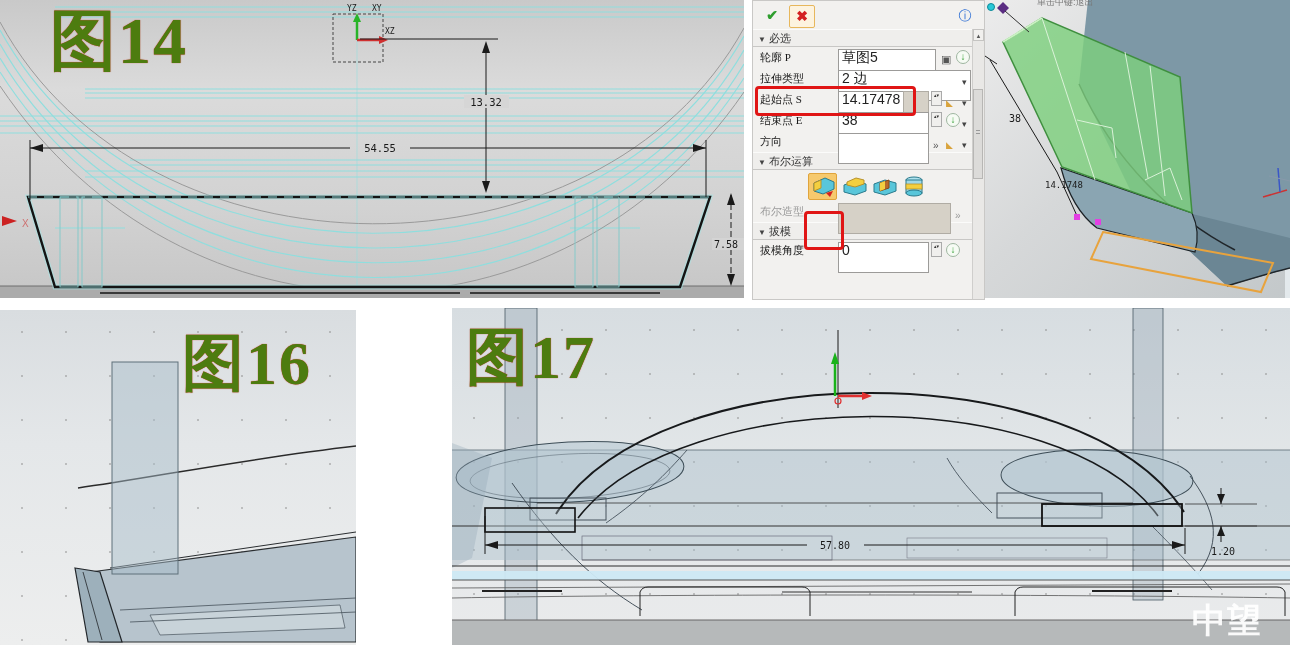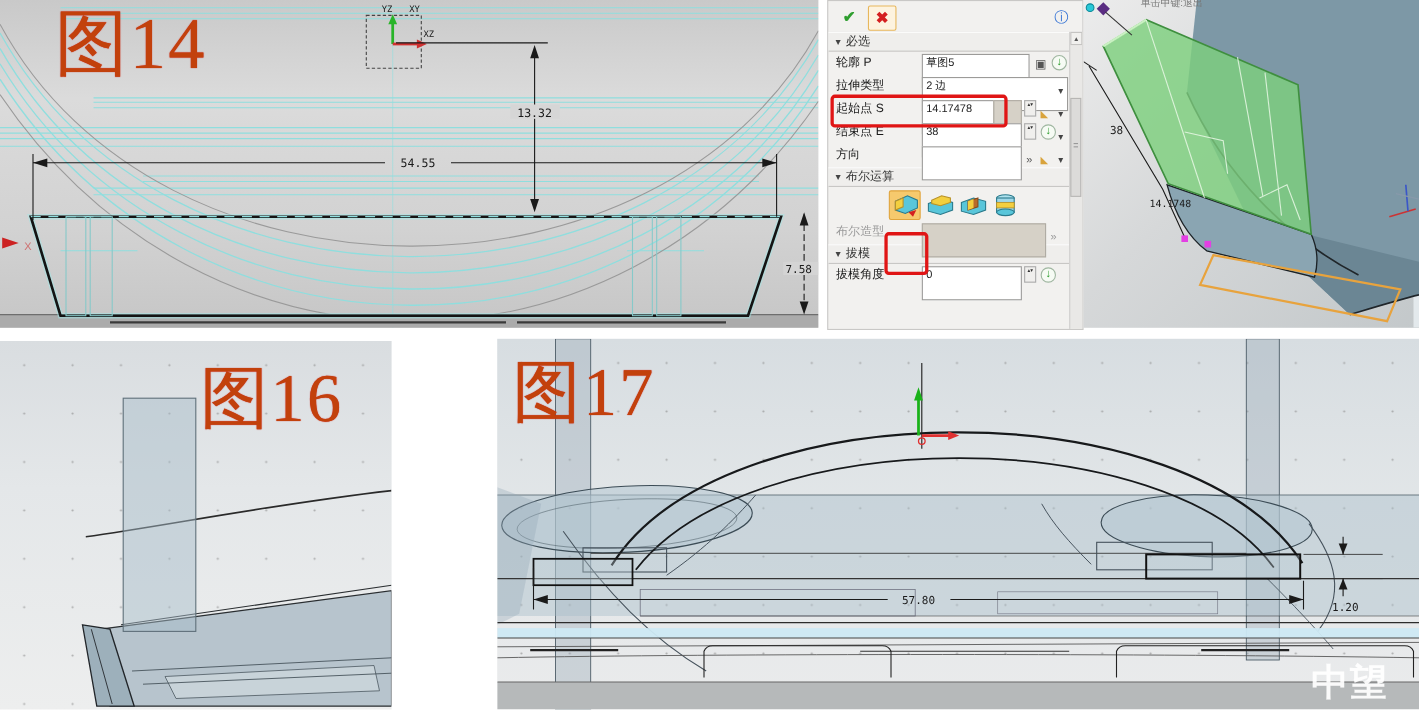--- a/index.html
+++ b/index.html
@@ -1,34 +1,34 @@
 <!DOCTYPE html>
 <html><head>
 <meta charset="utf-8">
 <style>
   html,body{margin:0;padding:0;background:#fff;font-family:"Liberation Sans",sans-serif;}
   #stage{position:relative;width:1290px;height:653px;overflow:hidden;background:#fff;}
   .panel{position:absolute;overflow:hidden;}
-  .figlabel{position:absolute;color:#c2410c;font-family:"Liberation Serif",serif;font-weight:400;line-height:1;letter-spacing:2px;z-index:40;text-shadow:0 0 1px #cf1512;}
+  .figlabel{position:absolute;color:#4d7c0f;font-family:"Liberation Serif",serif;font-weight:700;line-height:1;letter-spacing:2px;z-index:40;text-shadow:0 0 1px #cf1512;}
   svg{display:block;}
   .dimtext{font-family:"DejaVu Sans Mono",monospace;fill:#1a1a1a;}
   
   #dialog{left:752px;top:0;width:233px;height:300px;background:#f2f1ef;border:1px solid #c9c8c6;box-sizing:border-box;font-size:11px;color:#222;}
   .dlg-toolbar{position:relative;height:28px;border-bottom:1px solid #d6d5d3;}
   .tbtn{position:absolute;top:4px;width:24px;height:21px;text-align:center;line-height:21px;font-size:14px;font-weight:700;border-radius:2px;}
   #btn-ok{left:7px;color:#2f9e2f;}
   #btn-cancel{left:36px;color:#d42020;border:1px solid #e7b75c;background:#fdf3df;}
   #btn-info{left:auto;right:7px;color:#2f6fd4;font-size:13px;font-weight:400;}
   .dlg-body{position:absolute;top:28px;left:0;right:11px;bottom:0;}
   .sec{height:16px;line-height:16px;border-bottom:1px solid #c8c7c5;border-top:1px solid #fbfbfa;padding-left:5px;color:#333;background:#efeeec;}
   .sec .arr{font-size:8px;color:#444;margin-right:3px;}
   .row{position:relative;height:21px;line-height:21px;}
-  .rlabel{position:absolute;left:7px;top:0;color:#1a1a1a;}
+  .rlabel{position:absolute;left:7px;top:0;color:#1a1a1a;font-family:Liberation Serif, serif;}
   .rlabel.gray,.graytext{color:#9a9a9a;}
-  .field{position:absolute;top:2px;height:31px;line-height:15px;background:#fff;border:1px solid #9c9b99;padding:0 3px;font-size:10px;color:#222;box-sizing:border-box;}
+  .field{position:absolute;top:2px;height:31px;line-height:15px;background:#fff;border:1px solid #9c9b99;padding:0 3px;font-size:14px;color:#222;box-sizing:border-box;}
   .field.grayfield{background:#d6d1c7;border-color:#b0aca4;color:#8a8a8a;}
   .spin{position:absolute;top:2px;width:11px;height:15px;border:1px solid #aaa;background:#f0efed;font-size:5px;line-height:7px;text-align:center;color:#333;box-sizing:border-box;}
   .mini{position:absolute;top:3px;font-size:10px;}
   .drop{color:#444;font-size:9px;}
   .chev{color:#555;font-size:10px;letter-spacing:-1px;}
   .greenico{color:#2f9e2f;font-weight:700;font-size:10px;border:1px solid #9fb6a0;border-radius:50%;width:12px;height:12px;line-height:11px;text-align:center;top:3px;background:#f6fbf4;}
   .yellowico{color:#d9a33c;font-size:9px;top:4px;}
   .copyico{color:#555;font-size:11px;top:2px;}
   .checkbox{position:absolute;left:9px;top:5px;width:10px;height:10px;border:1px solid #a5a4a2;background:#f6f5f3;}
   .boolrow{position:relative;height:31px;}

